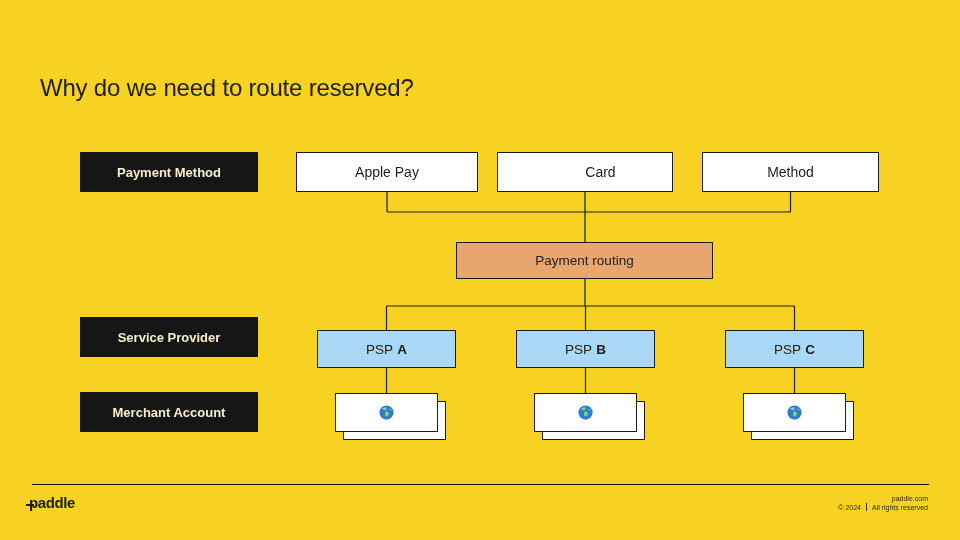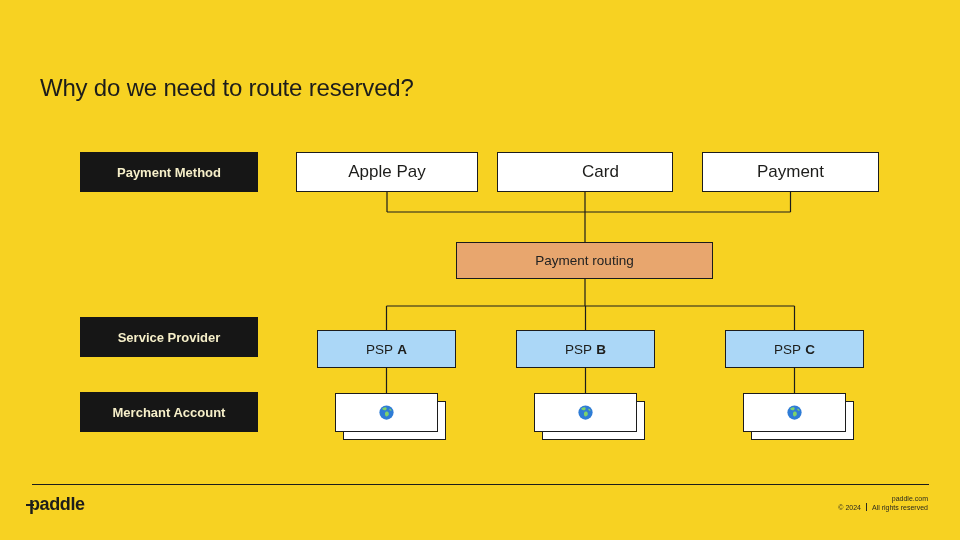--- a/index.html
+++ b/index.html
@@ -28,21 +28,21 @@
     display:flex;align-items:center;justify-content:center;
     font-size:13px;font-weight:700;
   }
   .lbl-method{top:152px;}
   .lbl-provider{top:317px;}
   .lbl-merchant{top:392px;}
   .method-box{
     position:absolute;top:152px;height:40px;
     background:var(--white-box);border:1.2px solid var(--line);
     display:flex;align-items:center;justify-content:center;
-    font-size:17px;color:#1D1D1B;
+    font-size:14px;color:#1D1D1B;
   }
   .mb-apple{left:296px;width:182px;}
   .mb-card{left:497px;width:176px;padding-left:31px;}
   .mb-paypal{left:702px;width:177px;}
   .routing-box{
     position:absolute;left:456px;top:242px;width:257px;height:37px;
     background:var(--routing-fill);border:1.2px solid var(--line);
     display:flex;align-items:center;justify-content:center;
     font-size:13.5px;color:#222;
   }
@@ -71,21 +71,21 @@
     position:absolute;left:0;top:0;width:103px;height:39px;
     background:var(--white-box);border:1.2px solid var(--line);
     display:flex;align-items:center;justify-content:center;
   }
   .footer-divider{
     position:absolute;left:32px;top:484px;width:897px;height:0;
     border-top:1.2px solid var(--line);
   }
   .paddle-logo{
     position:absolute;left:29px;top:494px;
-    font-size:18px;font-weight:600;color:#1D1D1B;letter-spacing:-0.4px;
+    font-size:15px;font-weight:600;color:#1D1D1B;letter-spacing:-0.4px;
   }
   .paddle-logo::before{
     content:"";position:absolute;left:-3px;top:10px;width:8px;height:1.8px;
     background:#1D1D1B;
   }
   .footer-right{
     position:absolute;right:32px;top:494px;text-align:right;
     font-size:7px;color:#2A2A20;line-height:9px;
   }
   .footer-right .sep{
@@ -116,21 +116,21 @@
       <line x1="585.5" y1="306" x2="585.5" y2="330"></line>
       <line x1="794.5" y1="306" x2="794.5" y2="330"></line>
       <line x1="386.5" y1="368" x2="386.5" y2="393"></line>
       <line x1="585.5" y1="368" x2="585.5" y2="393"></line>
       <line x1="794.5" y1="368" x2="794.5" y2="393"></line>
     </g>
   </svg>
 
   <div class="method-box mb-apple">Apple Pay</div>
   <div class="method-box mb-card">Card</div>
-  <div class="method-box mb-paypal">Payment</div>
+  <div class="method-box mb-paypal">Method</div>
 
   <div class="routing-box">Payment routing</div>
 
   <div class="psp-box psp-a">
     <span>PSP</span>
     <span class="letter">A</span>
   </div>
   <div class="psp-box psp-b">
     <span>PSP</span>
     <span class="letter">B</span>

